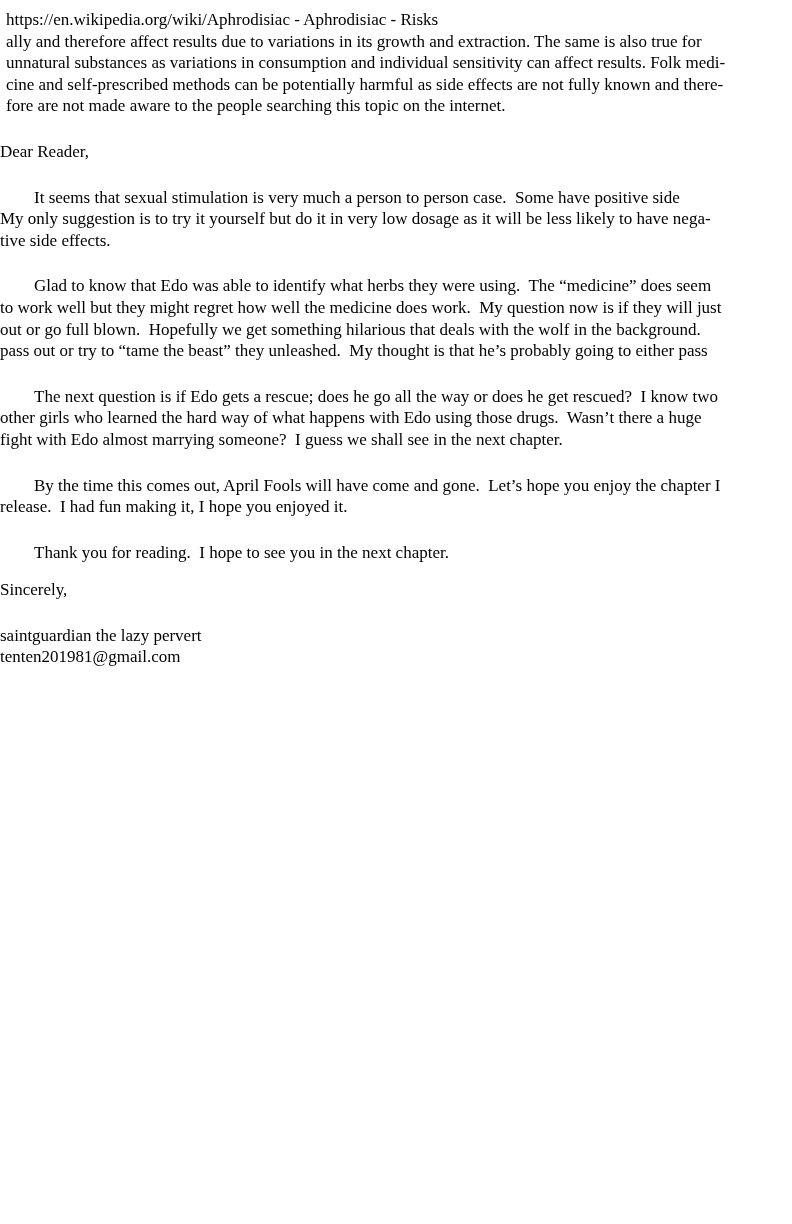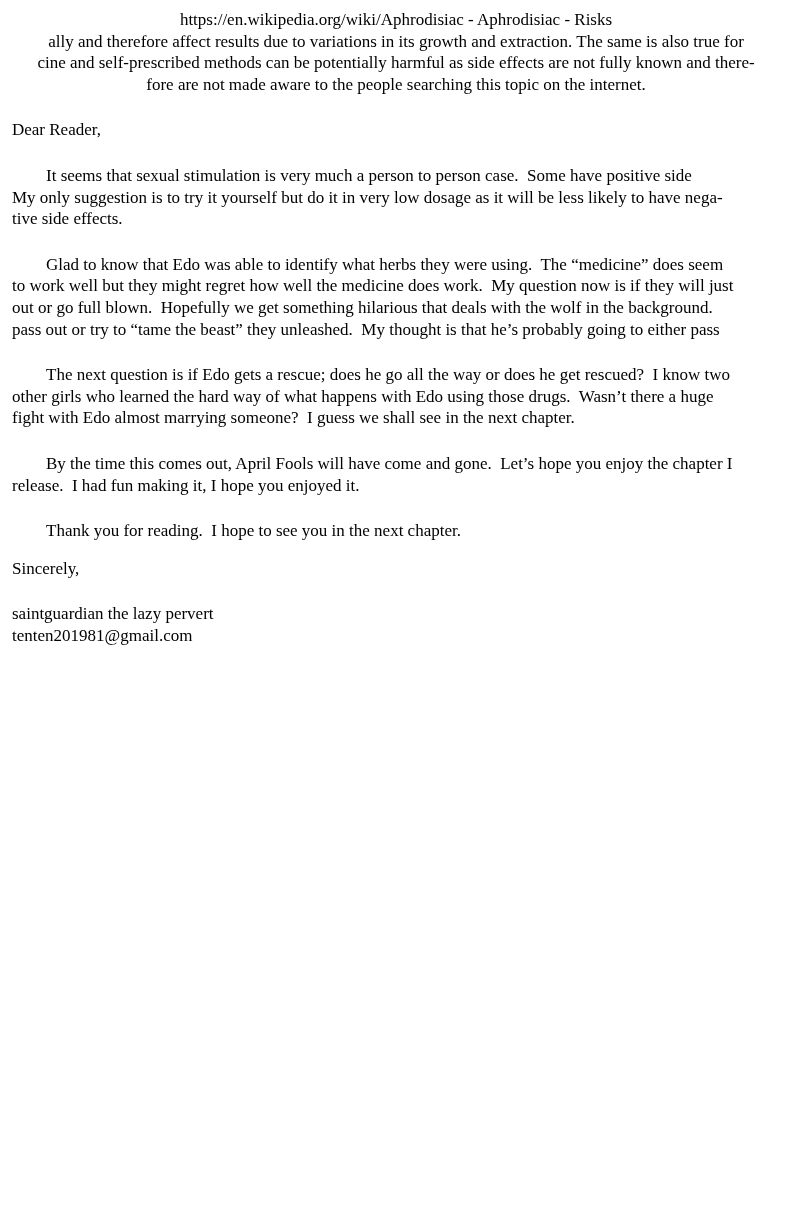--- a/index.html
+++ b/index.html
@@ -16,27 +16,26 @@
     line-height: 21.6px;
     overflow: hidden;
   }
   .page {
     width: 792px;
     height: 1224px;
     background: #ffffff;
   }
   .letter-header {
     padding-top: 9px;
-    text-align: center;
+    text-align: left;
   }
   .letter-header .line {
     padding: 0 6px;
   }
   .content {
-    padding-left: 12px;
     padding-right: 13px;
   }
   .line {
     white-space: pre-wrap;
   }
   .salutation {
     margin-top: 24px;
   }
   .para {
     margin-top: 24px;
@@ -52,20 +51,21 @@
   }
 </style>
 </head>
 <body>
 
 <div class="page">
 
   <div class="letter-header">
     <div class="line">https://en.wikipedia.org/wiki/Aphrodisiac - Aphrodisiac - Risks</div>
     <div class="line">ally and therefore affect results due to variations in its growth and extraction. The same is also true for</div>
+    <div class="line">unnatural substances as variations in consumption and individual sensitivity can affect results. Folk medi-</div>
     <div class="line">cine and self-prescribed methods can be potentially harmful as side effects are not fully known and there-</div>
     <div class="line">fore are not made aware to the people searching this topic on the internet.</div>
   </div>
 
   <div class="content">
 
     <div class="salutation line">Dear Reader,</div>
 
     <div class="para">
       <div class="line first">It seems that sexual stimulation is very much a person to person case.  Some have positive side</div>

